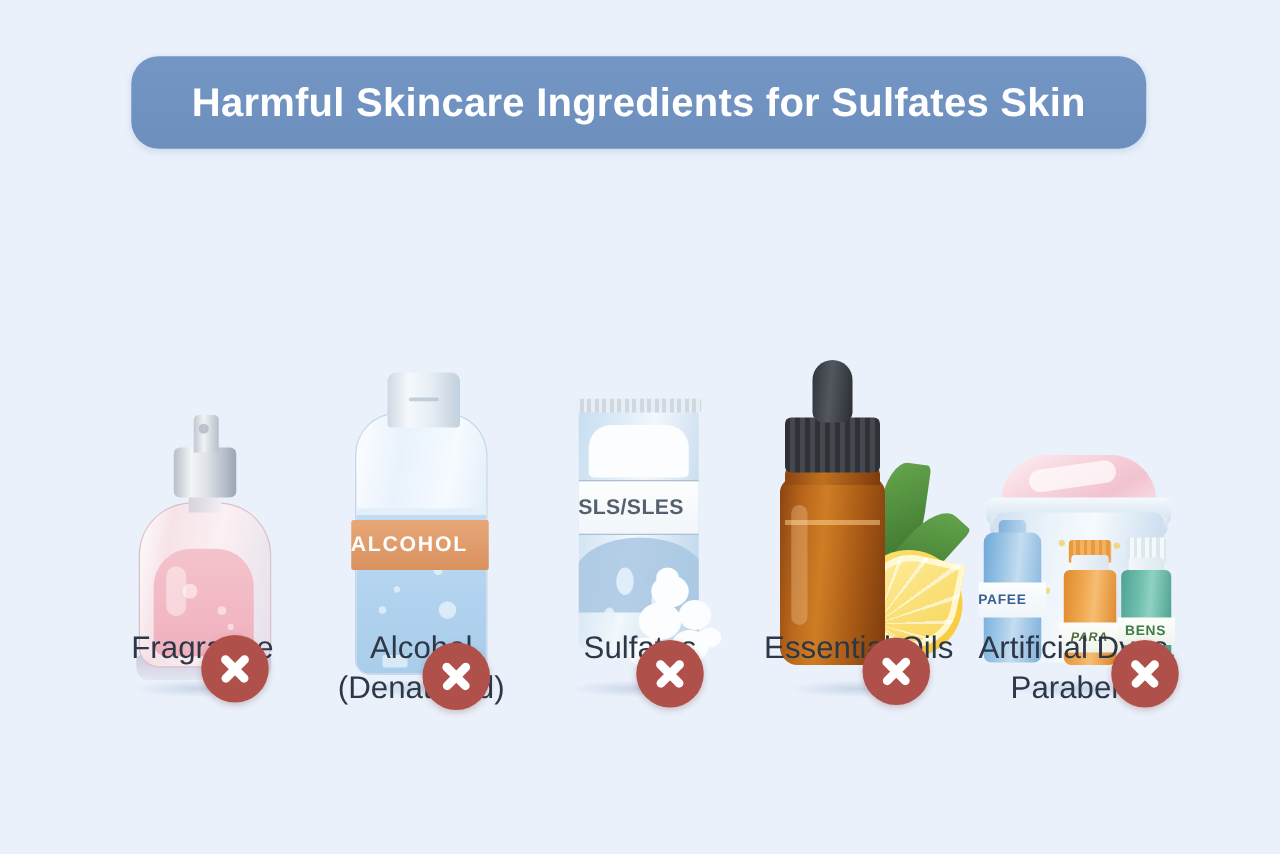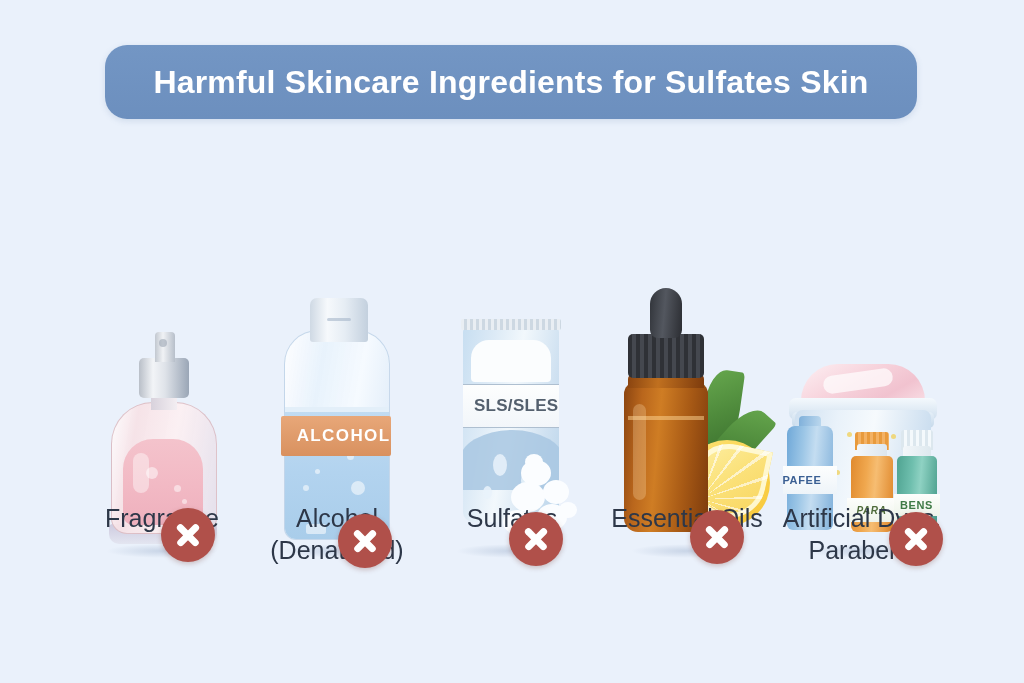--- a/index.html
+++ b/index.html
@@ -110,21 +110,21 @@
     background:linear-gradient(180deg,#c2dcf2 0%,#b2d3ef 50%,#a9cdea 100%);
   }
   .al-liquid::before{
     content:"";position:absolute;left:0;top:0;width:104px;height:5px;
     background:rgba(255,255,255,.55);
   }
   .al-bub{position:absolute;border-radius:50%;background:rgba(255,255,255,.55);}
   .al-label{
     position:absolute;left:31px;bottom:114px;width:110px;height:40px;
     background:linear-gradient(180deg,#e8a778 0%,#e09c6c 50%,#d9915f 100%);
-    display:flex;align-items:center;justify-content:flex-end;
+    display:flex;align-items:center;justify-content:flex-start;
     border-radius:2px;
   }
   .al-label span{
     color:#fff;font-size:17px;font-weight:bold;letter-spacing:1.4px;
   }
   .al-cap{
     position:absolute;left:60px;bottom:228px;width:58px;height:44px;
     background:linear-gradient(90deg,#cfd9e4 0%,#f6f9fc 30%,#e6edf4 60%,#c3d0de 100%);
     border-radius:7px 7px 3px 3px;
   }
@@ -154,21 +154,21 @@
     border-radius:2px;
   }
   .sf-white{
     position:absolute;left:8px;top:14px;width:80px;height:42px;
     background:#fbfdfe;border-radius:18px 18px 4px 4px;
   }
   .sf-label{
     position:absolute;left:0;top:58px;width:96px;height:42px;
     background:linear-gradient(180deg,#fdfefe,#f2f6fa);
     border-top:1.5px solid #aebfd0;border-bottom:1.5px solid #aebfd0;
-    display:flex;align-items:center;justify-content:flex-end;
+    display:flex;align-items:center;justify-content:flex-start;
   }
   .sf-label span{color:#54606e;font-size:17px;font-weight:bold;letter-spacing:.3px;}
   .sf-wave{
     position:absolute;left:-4px;top:104px;width:106px;height:60px;
     background:#a8c7e2;border-radius:50% 50% 0 0 / 32px 32px 0 0;
     opacity:.85;
   }
   .sf-drop{position:absolute;background:#e9f2fa;border-radius:50%;opacity:.85;}
   .sf-foam{position:absolute;border-radius:50%;background:#fbfdff;}
 

